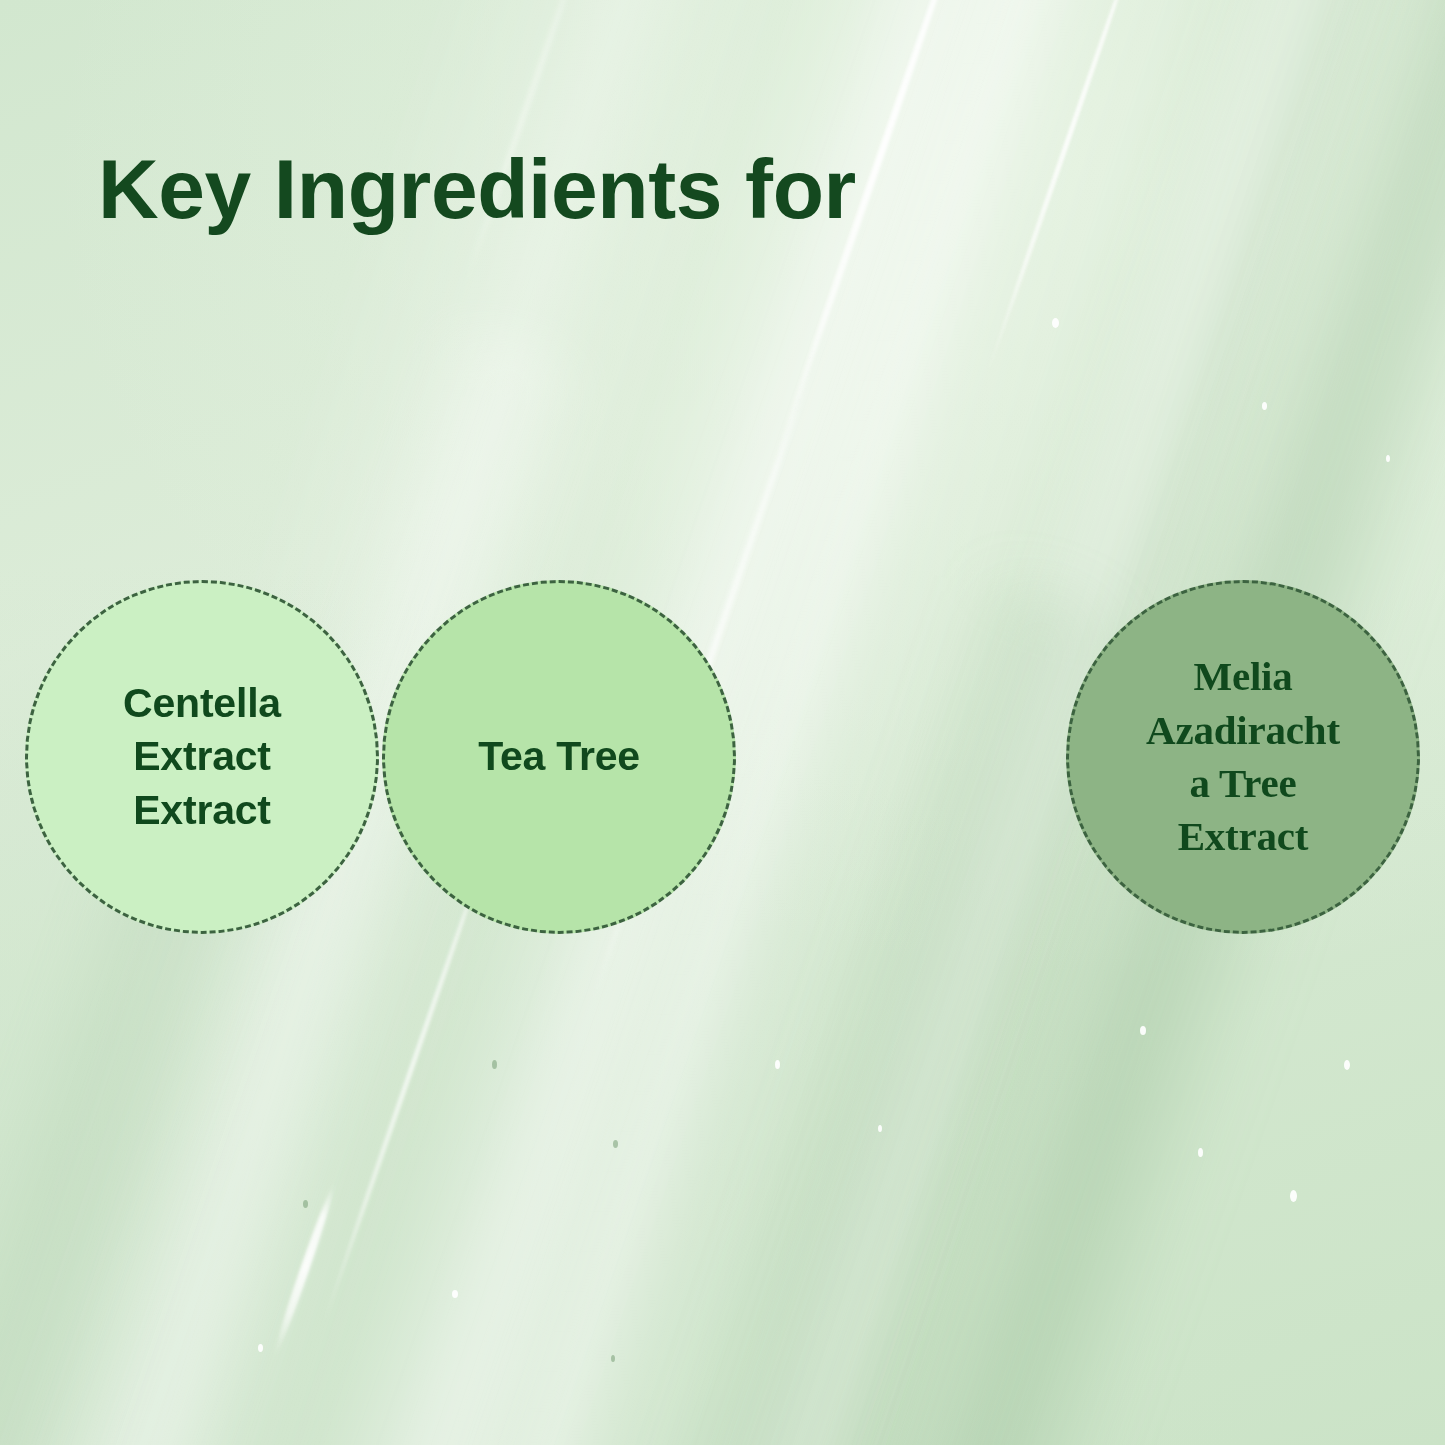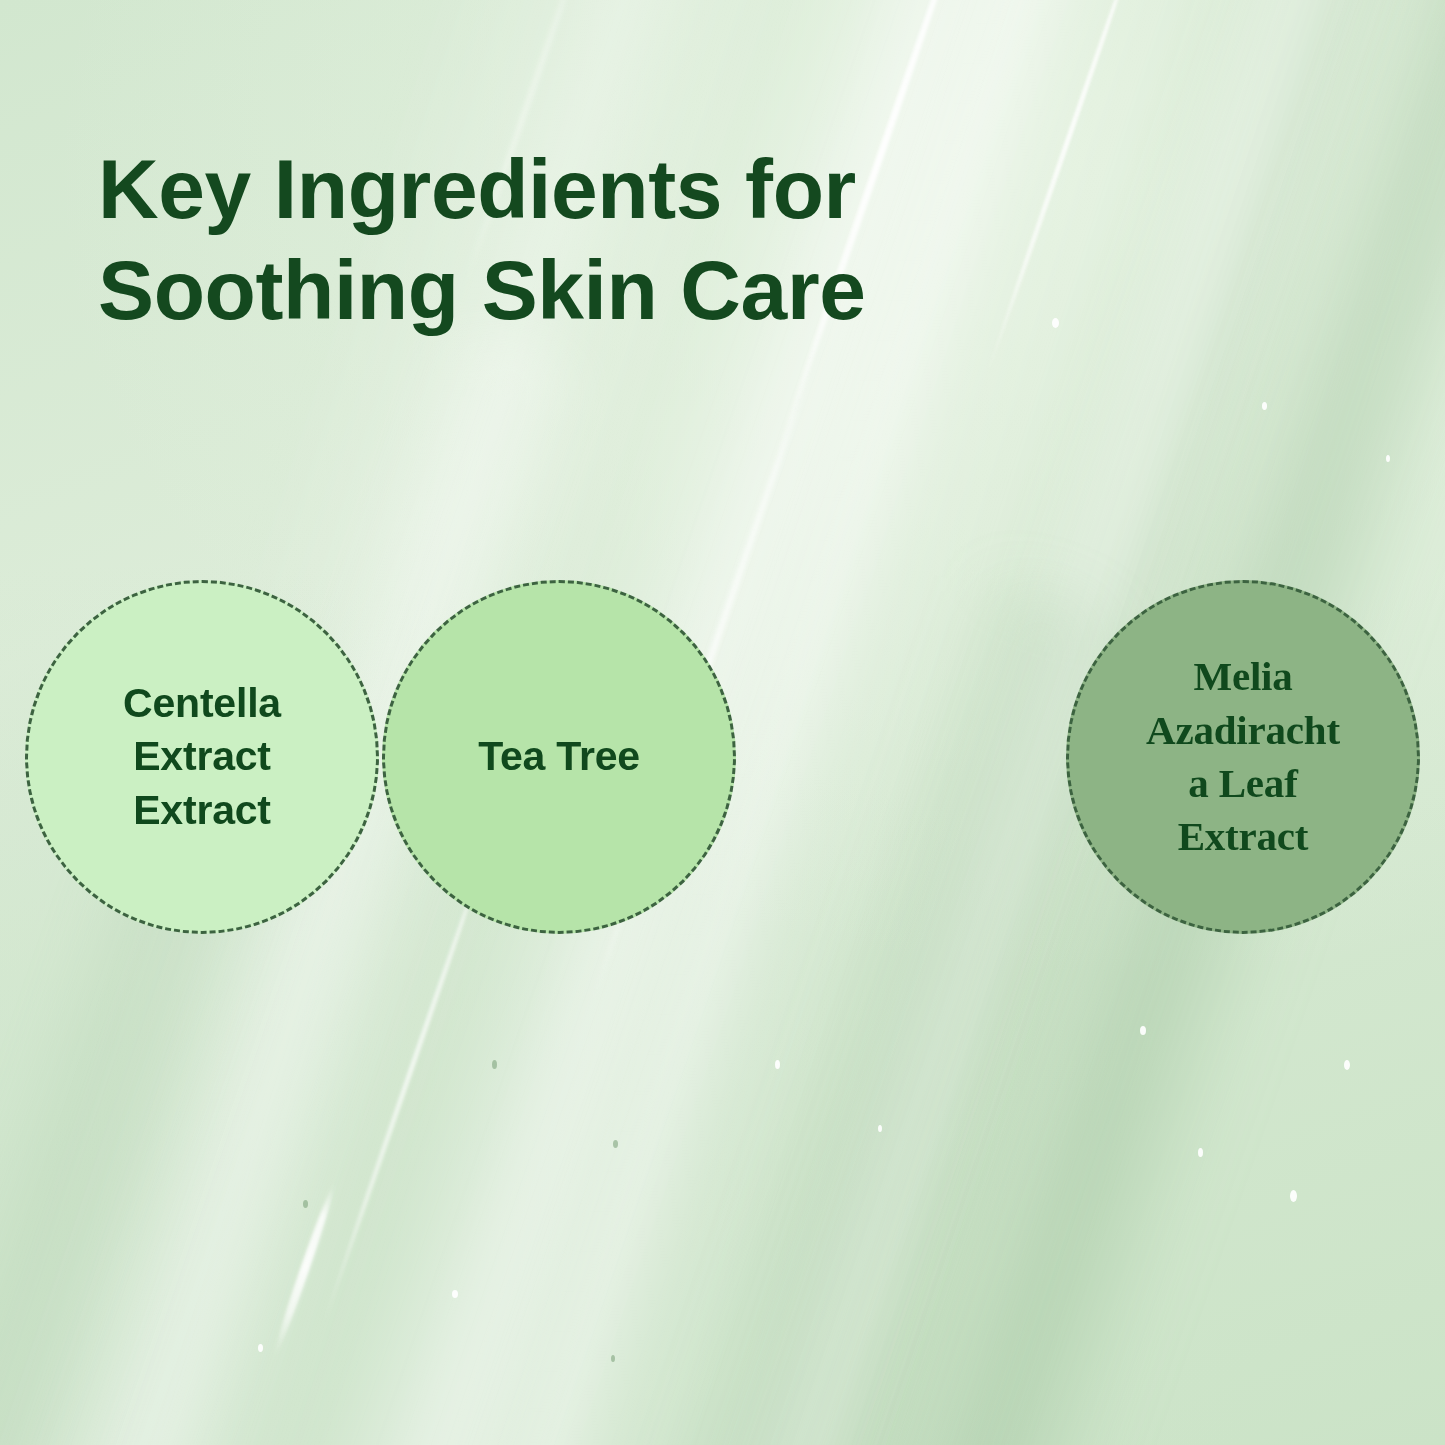--- a/index.html
+++ b/index.html
@@ -194,21 +194,20 @@
   <div class="speck" style="left:878px;top:1125px;width:4px;height:7px;"></div>
   <div class="speck" style="left:452px;top:1290px;width:6px;height:8px;"></div>
   <div class="speck" style="left:258px;top:1344px;width:5px;height:8px;"></div>
   <div class="speck dark" style="left:613px;top:1140px;width:5px;height:8px;"></div>
   <div class="speck dark" style="left:303px;top:1200px;width:5px;height:8px;"></div>
   <div class="speck dark" style="left:492px;top:1060px;width:5px;height:9px;"></div>
   <div class="speck dark" style="left:611px;top:1355px;width:4px;height:7px;"></div>
 
   <h1 class="headline">
     <span class="ln">Key Ingredients for</span>
-    <span class="ln">Soothing Skin Care</span>
   </h1>
 
   <div class="circles">
 
     <div class="bubble b1">
       <div class="label">
         <span>Centella</span><br>
         <span>Extract</span><br>
         <span>Extract</span>
       </div>
@@ -218,19 +217,19 @@
       <div class="label">
         <span>Tea Tree</span><br>
       </div>
     </div>
 
 
     <div class="bubble b4">
       <div class="label">
         <span>Melia</span><br>
         <span>Azadiracht</span><br>
-        <span>a Leaf</span><br>
+        <span>a Tree</span><br>
         <span>Extract</span>
       </div>
     </div>
 
   </div>
 </div>
 
 </body></html>

